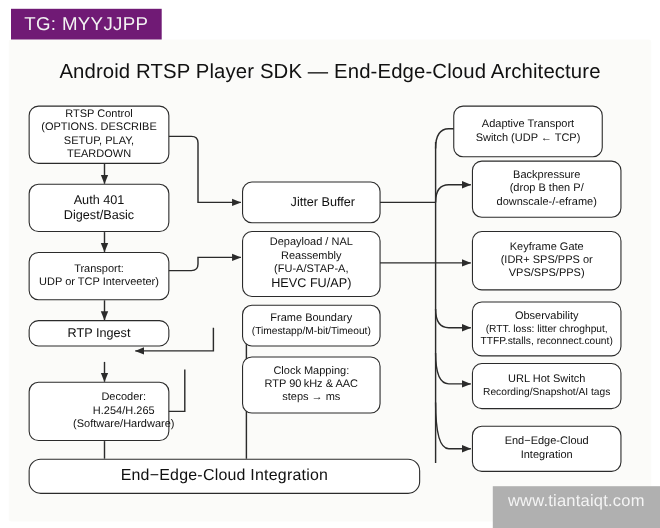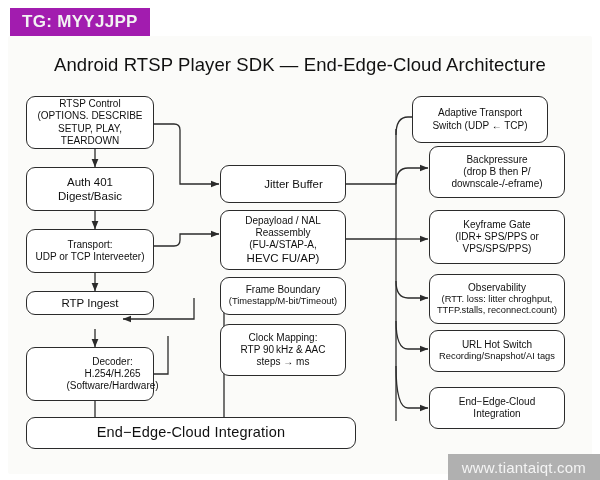--- a/index.html
+++ b/index.html
@@ -9,25 +9,25 @@
     font-family:"Liberation Sans","DejaVu Sans",sans-serif;
     -webkit-font-smoothing:antialiased;
   }
   #root{position:relative;width:600px;height:480px;background:#ffffff;}
 
   
   .top-strip{position:absolute;left:0;top:0;width:600px;height:34px;background:#ffffff;}
 
   .tg-badge{
     position:absolute;left:10px;top:8px;
-    background:#a21caf;color:#f2f2f2;
+    background:#701a75;color:#f2f2f2;
     font-size:17px;letter-spacing:.3px;
     padding:4px 12px 5px 12px;
     white-space:nowrap;
-    font-weight:700;
+    font-weight:400;
   }
 
   .canvas{
     position:absolute;left:8px;top:36px;width:584px;height:438px;
     background:#fbfbf9;
     border-radius:2px;
   }
 
   .diagram-title{
     position:absolute;left:0;top:18px;width:584px;text-align:center;
@@ -54,21 +54,21 @@
   .node .l3{font-size:11.5px;}
   .node .l4{font-size:11.5px;}
   .node.small .l1,.node.small .l2,.node.small .l3{font-size:10px;}
   .node.xs .l2,.node.xs .l3{font-size:9.3px;}
   .node.wide{font-size:14px;}
   .node.wide .l1{font-size:14.5px;letter-spacing:.2px;}
 
   .watermark{
     position:absolute;right:0px;bottom:0px;
     background:#b0b0b0;color:#f4f4f4;
-    font-size:15px;padding:5px 14px 4px 14px;
+    font-size:15px;padding:5px 14px 16px 14px;
     white-space:nowrap;letter-spacing:.2px;
   }
 </style>
 </head>
 <body>
 
 <div id="root">
 
   <div class="top-strip"></div>
 
@@ -136,21 +136,21 @@
     <div class="node" style="left:18px;top:255px;width:128px;height:24px;">
       <div class="l1">RTP Ingest</div>
     </div>
 
     <div class="node small" style="left:18px;top:311px;width:128px;height:54px;padding-left:48px;">
       <div class="l1">Decoder:</div>
       <div class="l2">H.254/H.265</div>
       <div class="l3">(Software/Hardware)</div>
     </div>
 
-    <div class="node wide" style="left:18px;top:381px;width:330px;height:32px;">
+    <div class="node wide" style="left:18px;top:381px;width:356px;height:32px;border-radius:11px;">
       <div class="l1">End−Edge-Cloud Integration</div>
     </div>
 
     <div class="node" style="left:212px;top:129px;width:126px;height:38px;padding-left:24px;">
       <div class="l1">Jitter Buffer</div>
     </div>
 
     <div class="node small" style="left:212px;top:174px;width:126px;height:60px;">
       <div class="l1">Depayload / NAL</div>
       <div class="l2">Reassembly</div>

